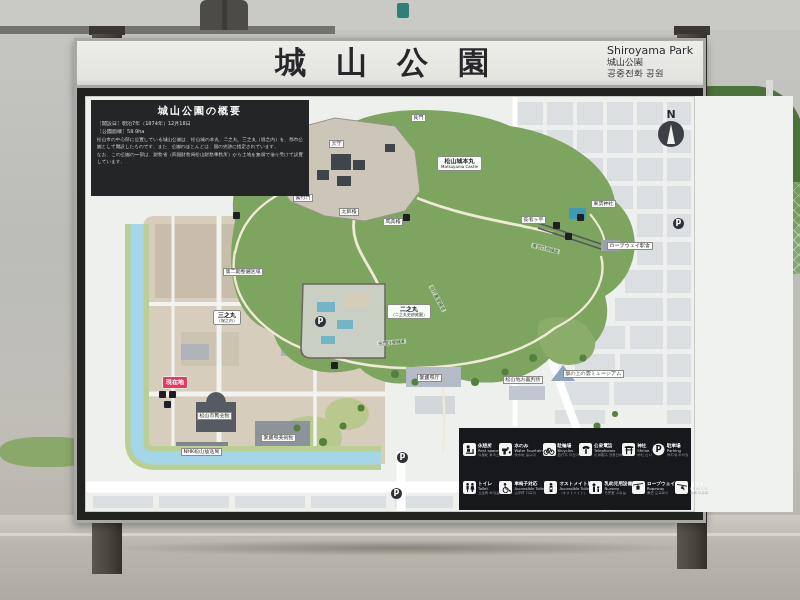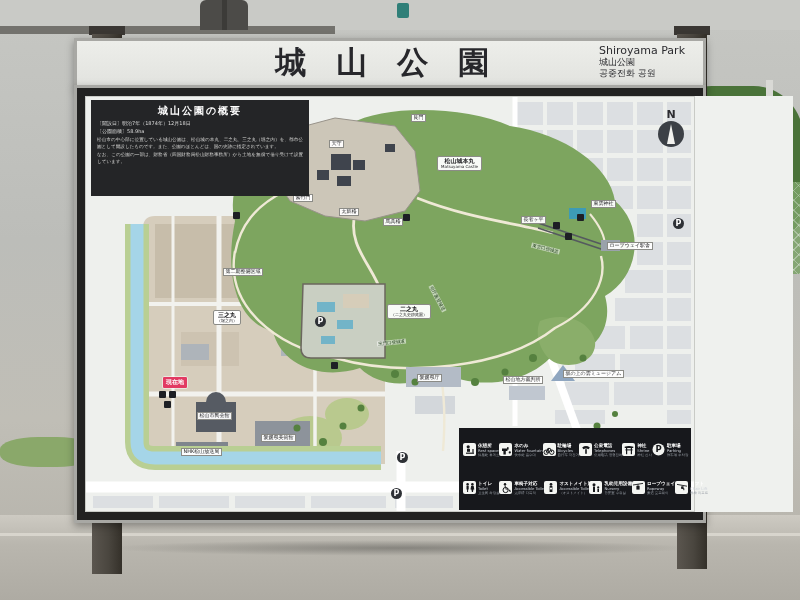--- a/index.html
+++ b/index.html
@@ -26,21 +26,21 @@
   .curb{left:0;top:533px;width:800px;height:3px;background:#d8d5cd;}
   .sign-shadow{left:105px;top:540px;width:590px;height:16px;background:radial-gradient(ellipse at center,rgba(40,40,38,.35) 0%,rgba(40,40,38,0) 70%);}
   .grass-left{left:0;top:437px;width:95px;height:30px;background:#8aa86a;border-radius:40%;z-index:1;}
   
   .post{width:30px;background:linear-gradient(90deg,#5b564f,#4a463f 55%,#343029);z-index:2;}
   .post-cap{height:9px;background:#3a3733;z-index:2;}
   .board-frame{border:3px solid #a8a8a4;box-shadow:0 3px 8px rgba(0,0,0,.35);z-index:3;}
   .title-board{left:74px;top:38px;width:626px;height:44px;background:linear-gradient(180deg,#edeeea,#e2e3df);}
   .title-ja{position:absolute;left:50%;top:50%;transform:translate(-47%,-50%);
      font-size:31px;font-weight:bold;color:#27272b;letter-spacing:30px;white-space:nowrap;}
-  .title-right{position:absolute;right:18px;top:3px;text-align:left;color:#2b2b2f;line-height:1.2;}
+  .title-right{position:absolute;right:10px;top:3px;text-align:left;color:#2b2b2f;line-height:1.2;}
   .title-right .en{font-size:11px;display:block;}
   .title-right .s{font-size:9px;display:block;}
   .main-board{left:74px;top:85px;width:626px;height:432px;background:#222221;}
   .map-face{position:absolute;left:8px;top:8px;width:708px;height:416px;background:#eff1ee;overflow:hidden;}
   
   .tag{position:absolute;background:rgba(255,255,255,.95);border:.5px solid #8b8b86;color:#1d1d20;
        font-size:5px;line-height:1.15;padding:0 1.5px;white-space:nowrap;z-index:6;}
   .tag.big{font-size:6px;font-weight:bold;text-align:center;padding:1px 3px;border-radius:2px;}
   .tag.big small{display:block;font-size:4px;font-weight:normal;}
   .route{position:absolute;font-size:4.5px;color:#23411d;background:rgba(255,255,255,.55);

